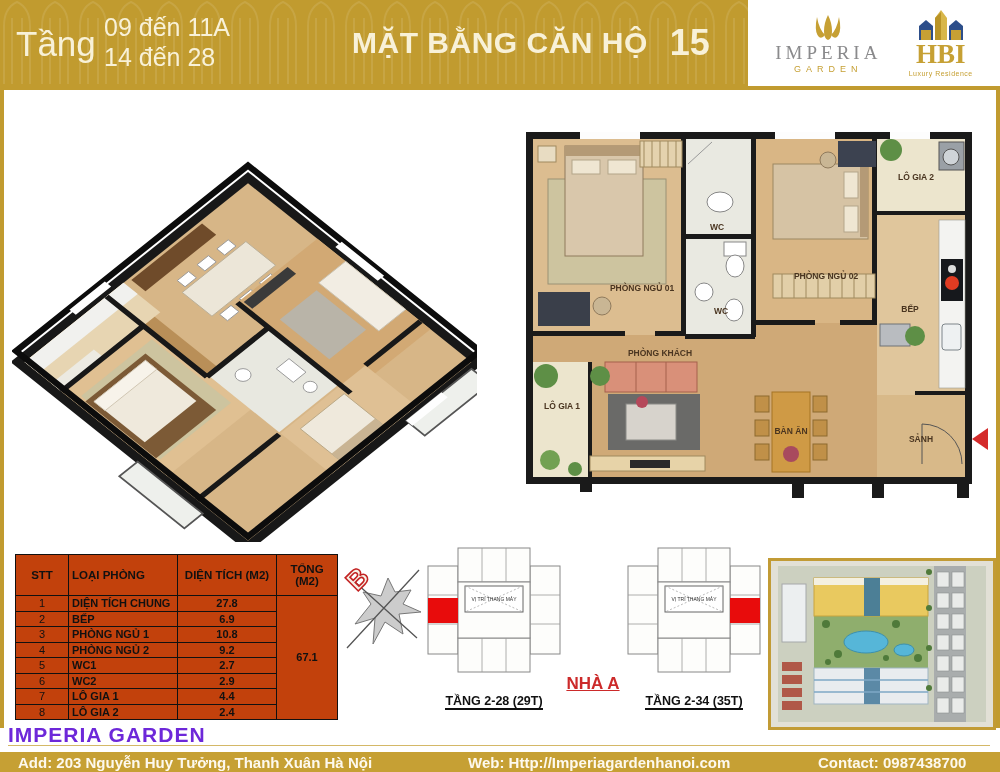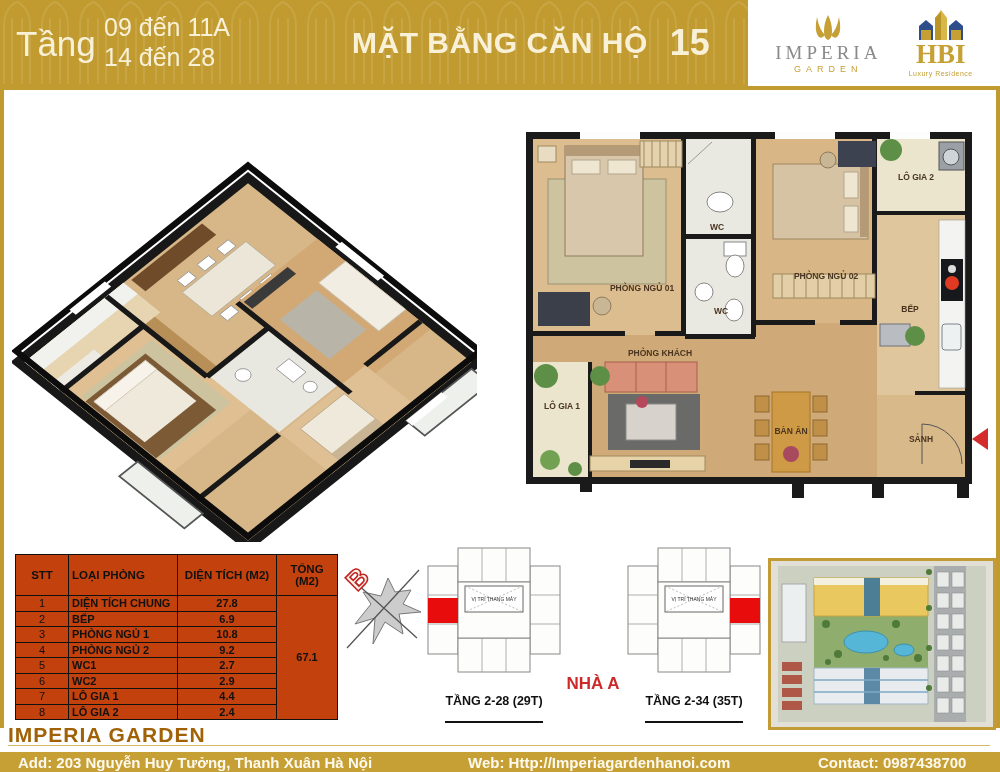--- a/index.html
+++ b/index.html
@@ -29,25 +29,25 @@
   .area-table{position:absolute;left:15px;top:554px;border-collapse:collapse;background:#c2410c;}
   .area-table th,.area-table td{border:1.5px solid #111;font-size:11px;color:#111;padding:0 3px;}
   .area-table th{font-weight:bold;height:40px;font-size:11.5px;}
   .area-table td{height:14.5px;line-height:14.5px;}
   .c-stt{width:46px;text-align:center;}
   .c-room{width:102px;text-align:left;font-weight:bold;}
   .c-area{width:92px;text-align:center;color:#C03A3A;font-weight:bold;}
   .c-total{width:54px;text-align:center;color:#C03A3A;font-weight:bold;font-size:13px;}
   
   .keyplan-caption{position:absolute;width:160px;text-align:center;font-size:12.5px;font-weight:bold;color:#111;}
-  .keyplan-caption span{border-bottom:2px solid #111;padding-bottom:13px;}
+  .keyplan-caption span{border-bottom:2px solid #111;padding-bottom:0;}
   .building-label{position:absolute;left:548px;top:674px;width:90px;text-align:center;
-                  font-size:17px;font-weight:bold;color:#CC2A2A;}
+                  font-size:17px;font-weight:bold;color:#CC2A2A;text-decoration:underline;}
   
-  .brand{position:absolute;left:8px;top:723px;font-size:21px;font-weight:bold;color:#a16207;letter-spacing:1px;}
+  .brand{position:absolute;left:8px;top:723px;font-size:21px;font-weight:bold;color:#6d28d9;letter-spacing:1px;}
   .brand-line{position:absolute;left:8px;top:745px;width:982px;height:1px;background:#C6A034;opacity:.75;}
   .footer-bar{position:absolute;left:0;bottom:0;width:1000px;height:20px;background:#C6A034;}
   .footer-bar span{position:absolute;top:2px;font-size:15px;font-weight:600;color:#FDF9EE;white-space:nowrap;}
   .f-address{left:18px;} .f-web{left:468px;} .f-contact{left:818px;}
   svg text{font-family:"Liberation Sans",sans-serif;}
 </style>
 </head>
 <body>
 
 <div class="header">

